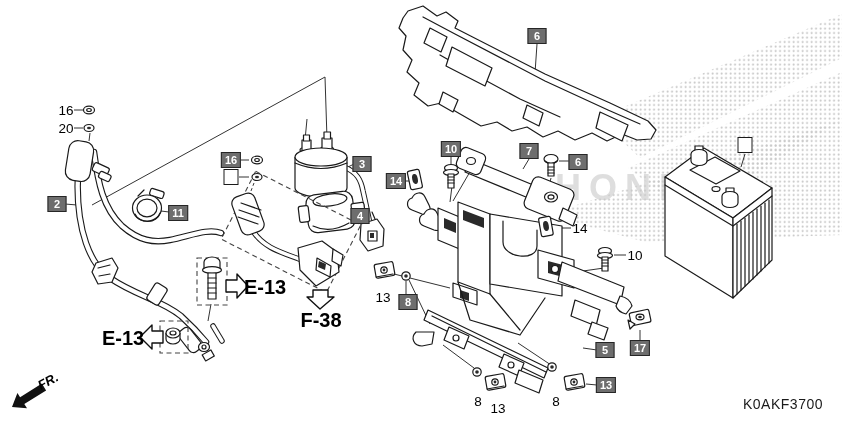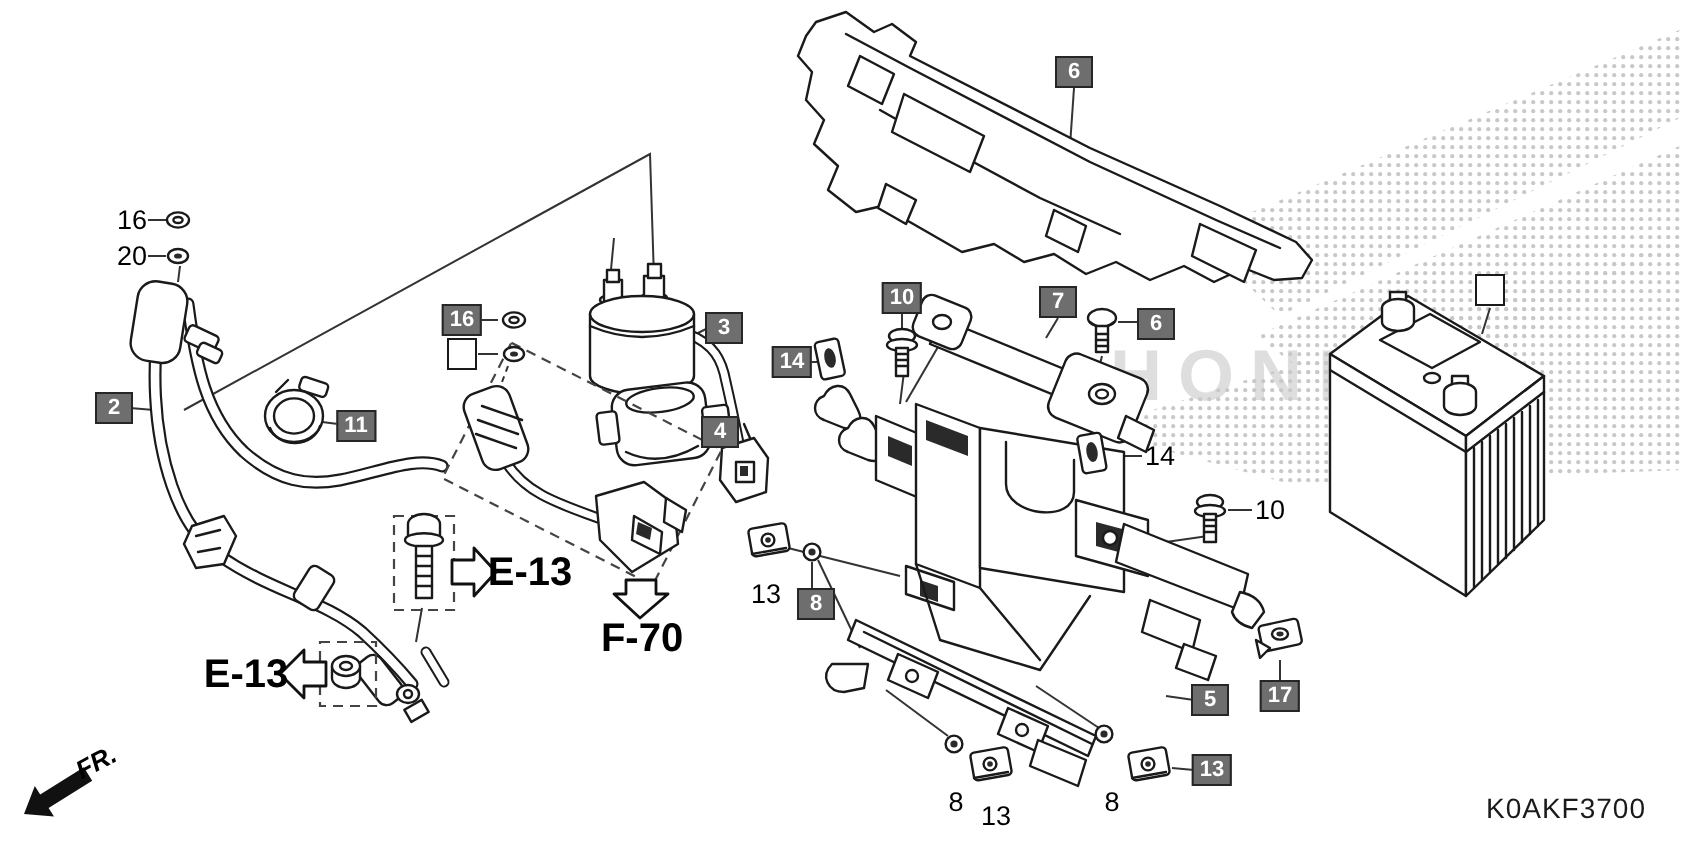--- a/index.html
+++ b/index.html
@@ -351,19 +351,19 @@
 <div class="cal plain" style="left:635px;top:255px">10</div>
 <div class="cal plain" style="left:383px;top:297px">13</div>
 <div class="cal plain" style="left:478px;top:401px">8</div>
 <div class="cal plain" style="left:498px;top:408px">13</div>
 <div class="cal plain" style="left:556px;top:401px">8</div>
 
 <div class="cal wbox" style="left:745px;top:145px"></div>
 <div class="cal wbox" style="left:231px;top:177px"></div>
 
 <div class="cal ref" style="left:265px;top:287px">E-13</div>
-<div class="cal ref" style="left:321px;top:320px">F-70</div>
+<div class="cal ref" style="left:321px;top:320px">F-38</div>
 <div class="cal ref" style="left:123px;top:338px">E-13</div>
 
 <div class="cal fr" style="left:48px;top:381px">FR.</div>
 <div class="cal code" style="left:783px;top:404px">K0AKF3700</div>
 
 </div>
 
 </body></html>

